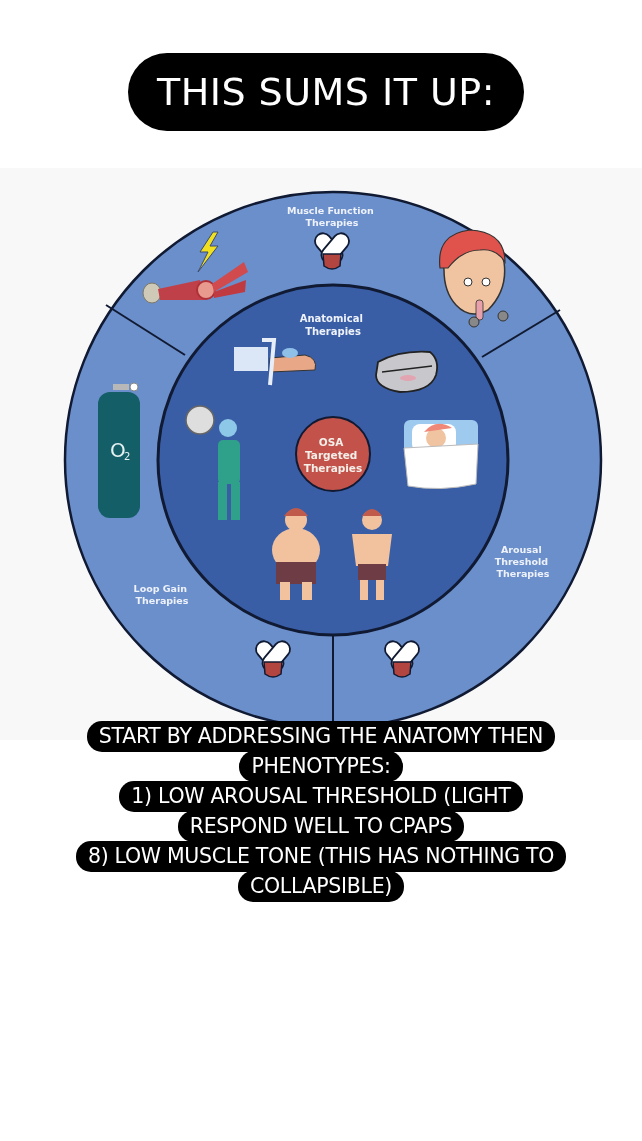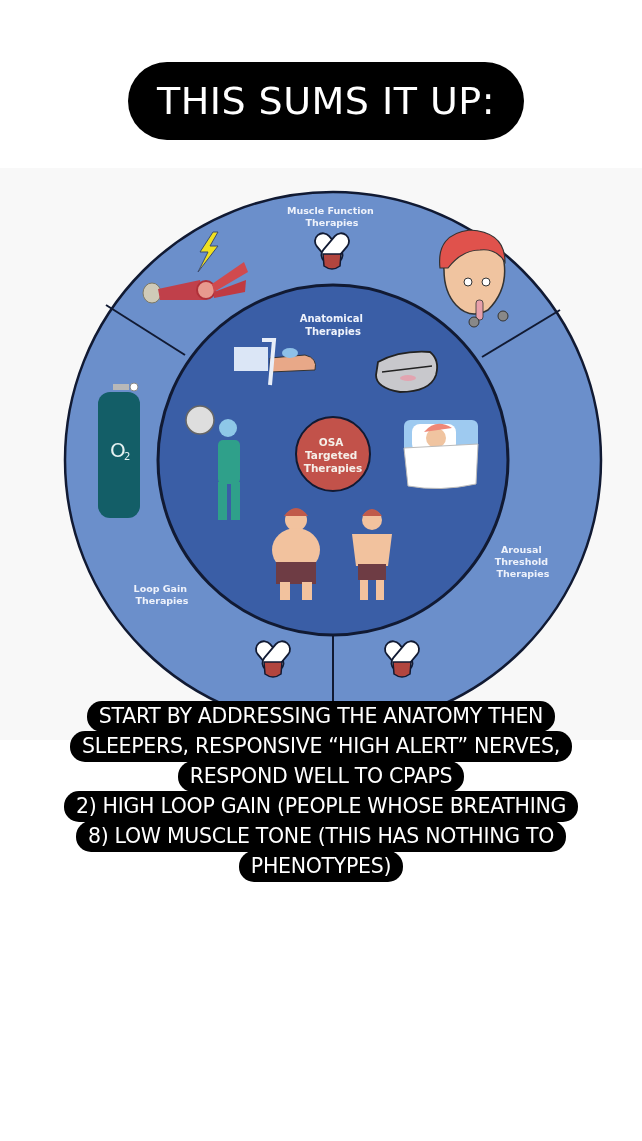--- a/index.html
+++ b/index.html
@@ -2,35 +2,35 @@
 <html><head>
 <meta charset="utf-8">
 <style>
   html, body { margin: 0; padding: 0; }
   body {
     width: 642px; height: 1141px; position: relative; overflow: hidden;
     background: #ffffff;
     font-family: "DejaVu Sans", sans-serif;
   }
   .title-pill {
-    position: absolute; left: 128px; top: 62px; width: 396px; height: 78px;
+    position: absolute; left: 128px; top: 53px; width: 396px; height: 78px;
     background: #000; border-radius: 39px;
     display: flex; align-items: center; justify-content: center;
   }
   .title-pill span {
     color: #fff; font-family: "DejaVu Sans", sans-serif; font-size: 38px;
     letter-spacing: 0.5px; font-weight: normal;
   }
   .figure-bg {
     position: absolute; left: 0; top: 168px; width: 642px; height: 572px;
     background: #f8f8f8;
   }
   svg.diagram { position: absolute; left: 0; top: 168px; }
   .caption {
-    position: absolute; left: 0; top: 702px; width: 642px;
+    position: absolute; left: 0; top: 722px; width: 642px;
     display: flex; flex-direction: column; align-items: center;
   }
   .caption .line {
     background: #000; color: #fff;
     font-family: "DejaVu Sans", sans-serif; font-size: 20.5px;
     line-height: 31px; height: 31px;
     padding: 0 12px; border-radius: 15px;
     white-space: nowrap; letter-spacing: -0.3px;
     margin-top: -1px;
   }
@@ -166,18 +166,18 @@
     <path d="M 362 516 Q 372 502 382 516 Z" fill="#c05a4a"></path>
     <path d="M 352 534 L 392 534 L 388 566 L 356 566 Z" fill="#f2c29e"></path>
     <rect x="358" y="564" width="28" height="16" fill="#6e3c44"></rect>
     <rect x="360" y="580" width="8" height="20" fill="#f2c29e"></rect>
     <rect x="376" y="580" width="8" height="20" fill="#f2c29e"></rect>
   </g>
 </svg>
 
 <div class="caption">
   <div class="line">START BY ADDRESSING THE ANATOMY THEN</div>
-  <div class="line">SLEEPERS, RESPONSIVE “HIGH ALERT” NERVES,</div>
+  <div class="line">PHENOTYPES:</div>
+  <div class="line">1) LOW AROUSAL THRESHOLD (LIGHT</div>
   <div class="line">RESPOND WELL TO CPAPS</div>
-  <div class="line">2) HIGH LOOP GAIN (PEOPLE WHOSE BREATHING</div>
   <div class="line">8) LOW MUSCLE TONE (THIS HAS NOTHING TO</div>
-  <div class="line">PHENOTYPES)</div>
+  <div class="line">COLLAPSIBLE)</div>
 </div>
 
 </body></html>

